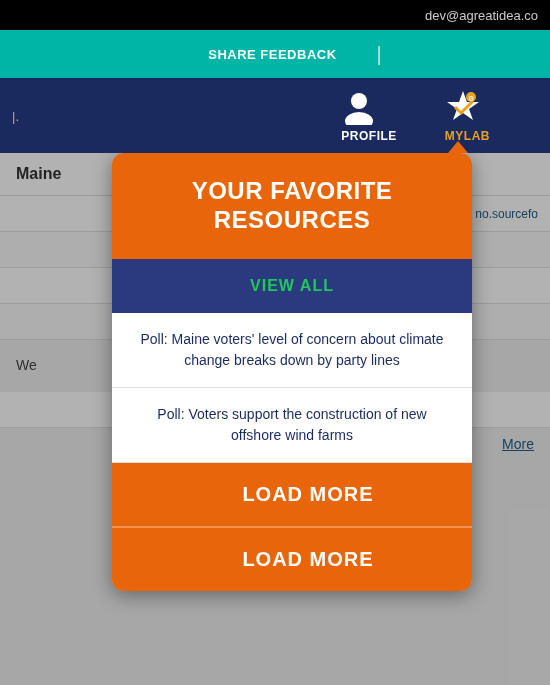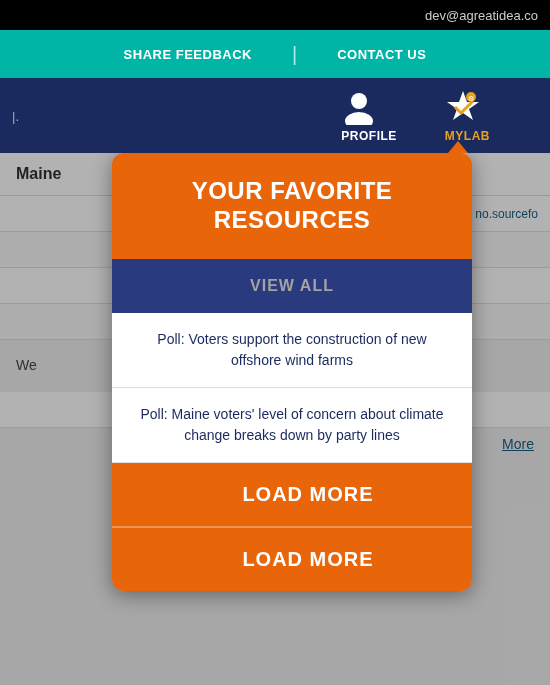--- a/index.html
+++ b/index.html
@@ -186,21 +186,21 @@
       letter-spacing: 0.5px;
     }
 
     .popup-view-all {
       background: #2a3a7e;
       padding: 18px 20px;
       text-align: center;
       cursor: pointer;
     }
     .popup-view-all-text {
-      color: #a3a3a3;
+      color: #22c55e;
       font-size: 16px;
       font-weight: bold;
       letter-spacing: 1px;
     }
 
     .popup-item {
       background: white;
       padding: 16px 20px;
       text-align: center;
       border-bottom: 1px solid #e0e0e0;
@@ -236,21 +236,20 @@
 </head>
 <body>
 
 <div class="top-bar">
   <span class="top-bar-email">dev@agreatidea.co</span>
 </div>
 
 <div class="nav-bar">
   <span class="nav-item">SHARE FEEDBACK</span>
   <span class="nav-divider">|</span>
-  <span class="nav-item">CONTACT US</span>
 </div>
 
 <div class="profile-bar">
 
   <span style="position:absolute;left:12px;top:50%;transform:translateY(-50%);color:#aaa;font-size:13px;">|.</span>
 
   <div class="profile-item">
 
     <svg class="profile-icon" viewBox="0 0 36 36">
       <circle cx="18" cy="12" r="8" fill="white"></circle>
@@ -304,25 +303,25 @@
 
     <div class="popup-header">
       <div class="popup-title">YOUR FAVORITE RESOURCES</div>
     </div>
 
     <div class="popup-view-all">
       <span class="popup-view-all-text">VIEW ALL</span>
     </div>
 
     <div class="popup-item">
+      <span class="popup-item-text">Poll: Maine voters' level of concern about climate change breaks down by party lines</span>
+    </div>
+
+    <div class="popup-item">
       <span class="popup-item-text">Poll: Voters support the construction of new offshore wind farms</span>
-    </div>
-
-    <div class="popup-item">
-      <span class="popup-item-text">Poll: Maine voters' level of concern about climate change breaks down by party lines</span>
     </div>
 
     <div class="popup-load-more-1">
       <span class="popup-load-more-text">LOAD MORE</span>
     </div>
 
     <div class="popup-load-more-2">
       <span class="popup-load-more-text">LOAD MORE</span>
     </div>
   </div>

